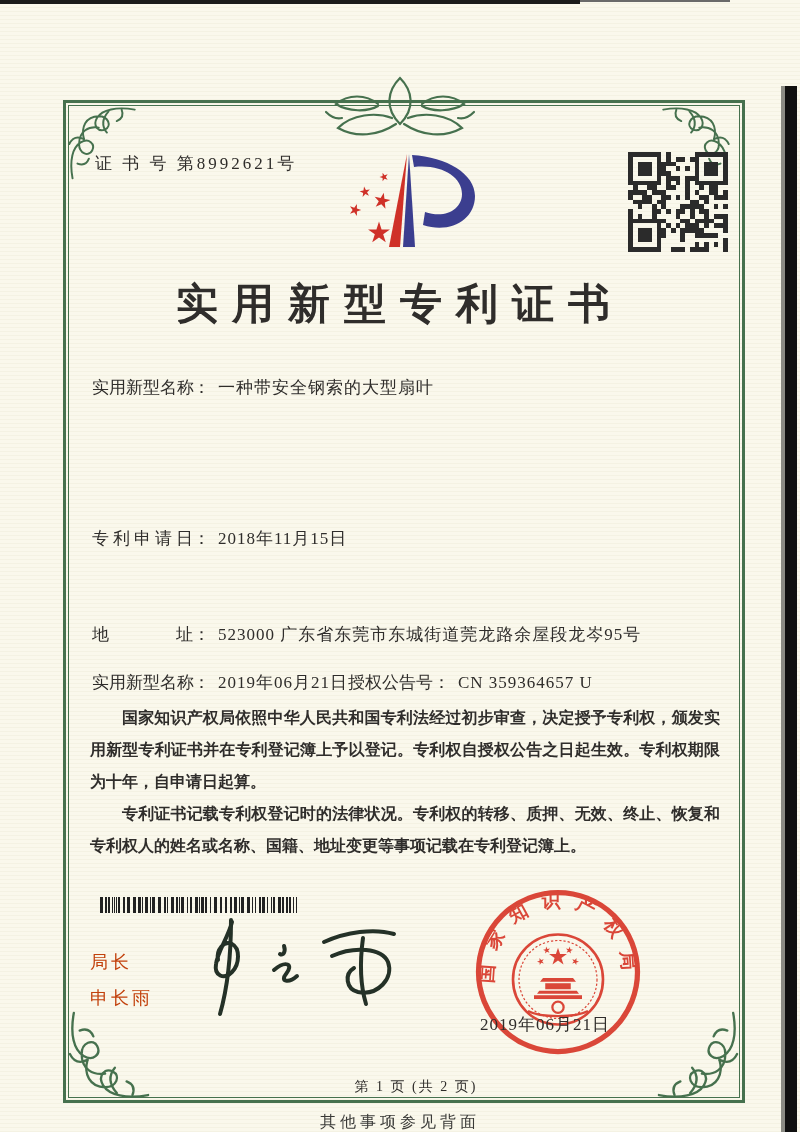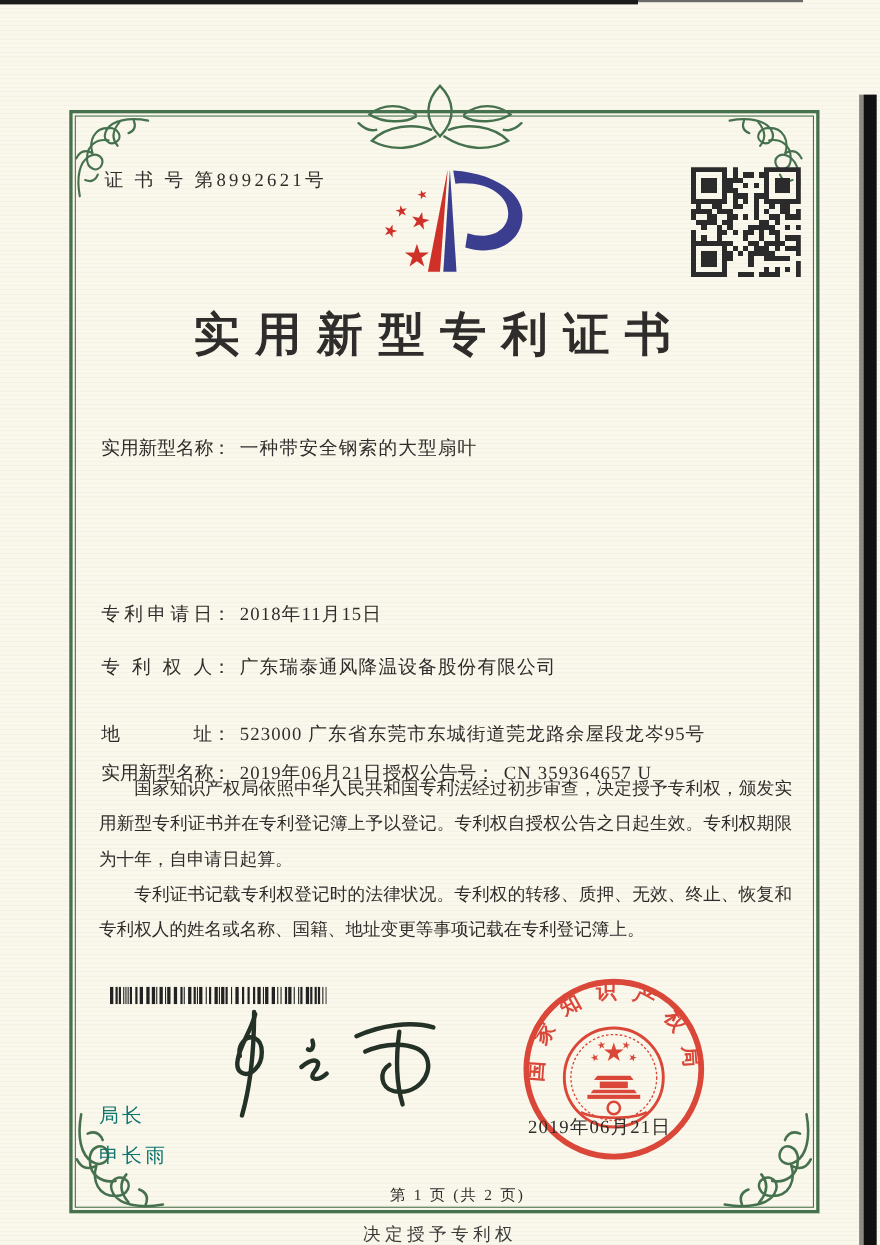--- a/index.html
+++ b/index.html
@@ -29,31 +29,31 @@
   .orn-top{left:318px;top:70px;width:164px;height:72px;}
 
   .txt{position:absolute;color:var(--ink,#2f2d2b);}
   #cert-no{left:95px;top:152px;font-size:17px;letter-spacing:3px;}
   #logo{position:absolute;left:332px;top:146px;width:150px;height:112px;}
   #qr{position:absolute;left:628px;top:152px;width:100px;height:100px;}
   #title{left:0;top:276px;width:800px;text-align:center;font-size:42px;
     font-weight:700;letter-spacing:14px;}
 
   .row{position:absolute;left:92px;font-size:17px;white-space:nowrap;color:var(--ink,#2f2d2b);}
-  .flabel{display:inline-block;width:101px;text-align:justify;text-align-last:justify;vertical-align:bottom;margin-top:20px;}
+  .flabel{display:inline-block;width:101px;text-align:justify;text-align-last:justify;vertical-align:bottom;}
   .colon{display:inline-block;margin-right:8px;}
   .fvalue{letter-spacing:1px;}
   .pair2{}
 
   #body-text{position:absolute;left:90px;top:702px;width:630px;font-size:16px;
     line-height:32px;text-align:justify;color:var(--ink,#2f2d2b);}
-  #body-text p{margin:0;text-indent:2em;}
+  #body-text p{margin:0;text-indent:2em;font-weight:bold;}
 
   #barcode{position:absolute;left:100px;top:897px;width:197px;height:16px;}
-  #signer{position:absolute;left:90px;top:996px;font-size:18px;color:#0f766e;
+  #signer{position:absolute;left:90px;top:944px;font-size:18px;color:#c2410c;
     font-family:"Liberation Sans","DejaVu Sans",sans-serif;letter-spacing:3px;line-height:36px;}
   #signature{position:absolute;left:198px;top:912px;width:230px;height:112px;}
 
   #seal{position:absolute;left:468px;top:882px;width:180px;height:180px;
     mix-blend-mode:multiply;opacity:0.92;}
   #seal-date{left:480px;top:1013px;font-size:17px;letter-spacing:1px;z-index:5;}
 
   #page-no{left:0;top:1078px;width:800px;text-align:center;font-size:14px;letter-spacing:2px;margin-left:16px;}
   #back-note{left:0;top:1112px;width:800px;text-align:center;font-size:16px;
     letter-spacing:4px;color:#3a3a38;}
@@ -363,24 +363,21 @@
     </svg>
 
   <div id="title" class="txt">实用新型专利证书</div>
 
   <div class="row" style="top:376px">
     <span class="flabel">实用新型名称</span><span class="colon">：</span><span class="fvalue">一种带安全钢索的大型扇叶</span>
   </div>
   <div class="row" style="top:527px">
     <span class="flabel">专利申请日</span><span class="colon">：</span><span class="fvalue">2018年11月15日</span>
   </div>
-  <div class="row" style="top:575px">
-    <span class="flabel">专利权人</span><span class="colon">：</span><span class="fvalue">广东瑞泰通风降温设备股份有限公司</span>
-  </div>
-  <div class="row" style="top:636px">
+  <div class="row" style="top:623px">
     <span class="flabel">地址</span><span class="colon">：</span><span class="fvalue">523000 广东省东莞市东城街道莞龙路余屋段龙岑95号</span>
   </div>
   <div class="row" style="top:671px">
     <span class="flabel">实用新型名称</span><span class="colon">：</span><span class="fvalue">2019年06月21日</span><span class="pair2">授权公告号</span><span class="colon">：</span><span class="fvalue">CN 359364657 U</span>
   </div>
 
   <div id="body-text">
     <p>国家知识产权局依照中华人民共和国专利法经过初步审查，决定授予专利权，颁发实用新型专利证书并在专利登记簿上予以登记。专利权自授权公告之日起生效。专利权期限为十年，自申请日起算。</p>
     <p>专利证书记载专利权登记时的法律状况。专利权的转移、质押、无效、终止、恢复和专利权人的姓名或名称、国籍、地址变更等事项记载在专利登记簿上。</p>
   </div>
@@ -472,14 +469,14 @@
       <path class="seal-red-f" d="M92,149 l3,-4 h50 l3,4 z"></path>
       <rect class="seal-red-f" x="88" y="151" width="64" height="5"></rect>
       <circle cx="120" cy="167" r="7.5" fill="none" class="seal-red" stroke-width="3"></circle>
       <path d="M80,172 C96,181 144,181 160,172" fill="none" class="seal-red" stroke-width="3"></path>
     </g>
   </svg>
 
   <div id="seal-date" class="txt">2019年06月21日</div>
 
   <div id="page-no" class="txt">第 1 页 (共 2 页)</div>
-  <div id="back-note" class="txt">决定授予专利权</div>
+  <div id="back-note" class="txt">其他事项参见背面</div>
 </div>
 
 </body></html>

